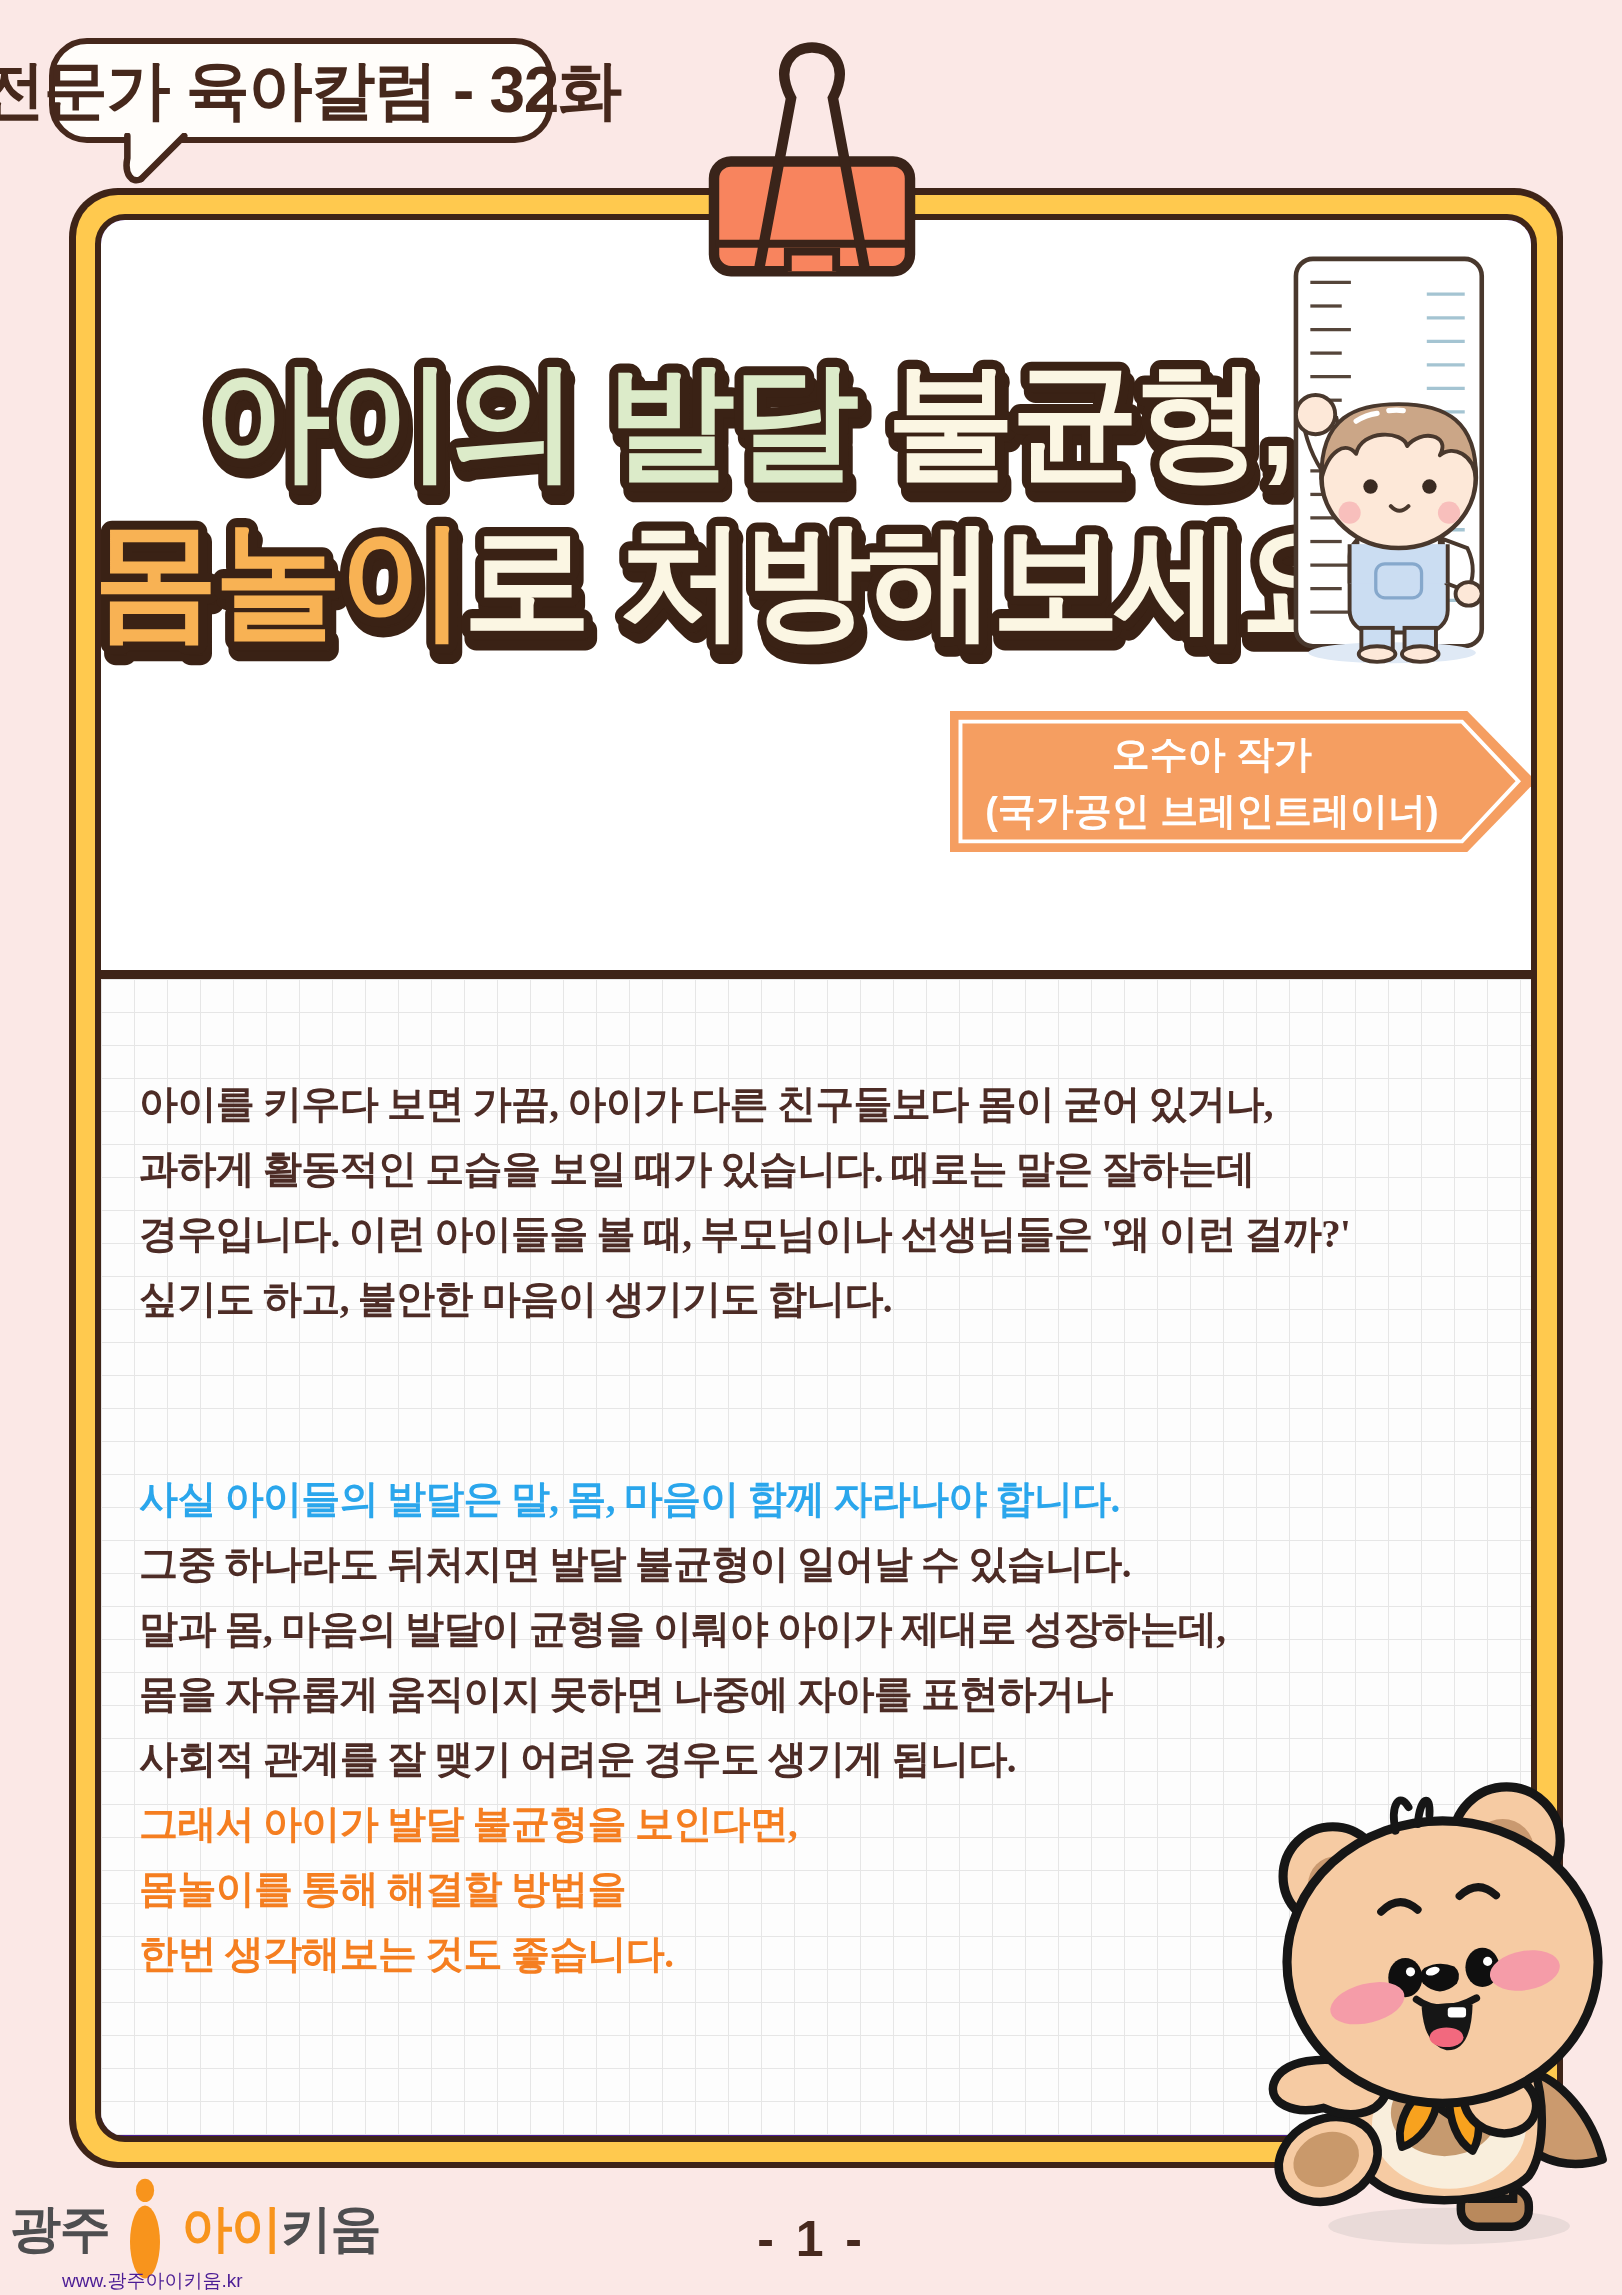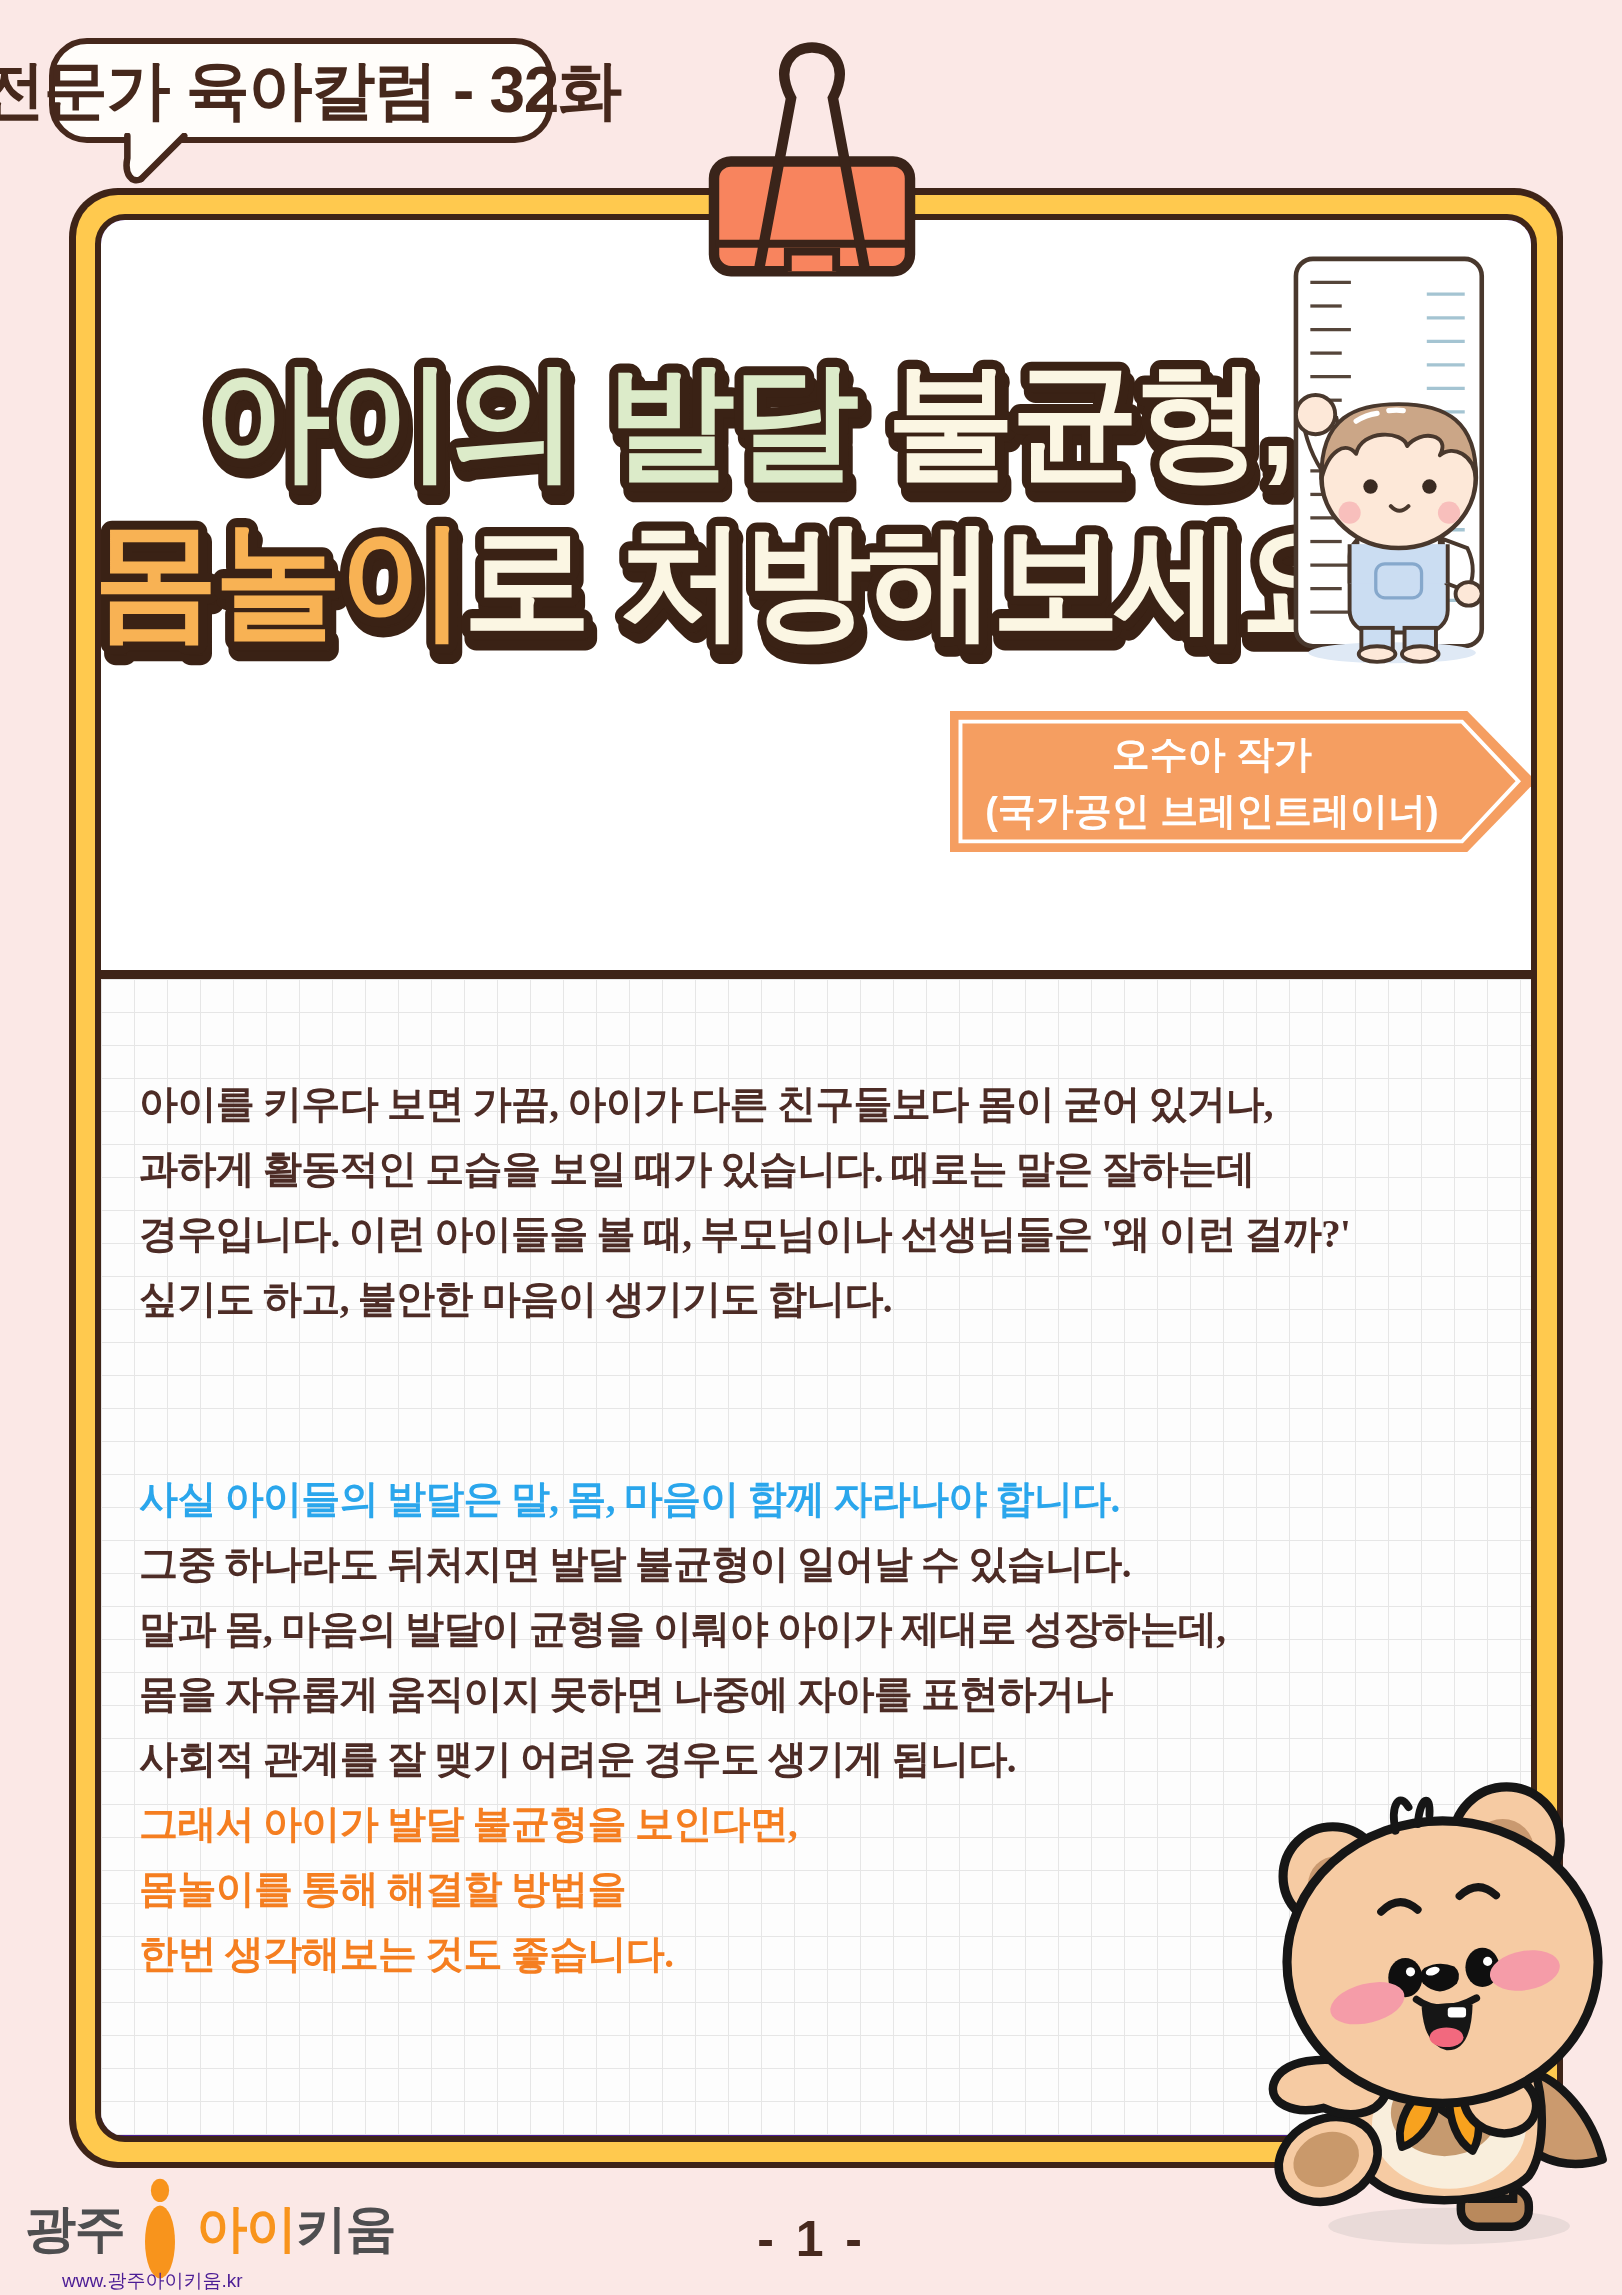--- a/index.html
+++ b/index.html
@@ -48,21 +48,21 @@
   .child-svg{position:absolute;left:1157px;top:36px;}
   
   .para{position:absolute;left:38px;right:19.6px;}
   .para p{margin:0;height:65px;line-height:65px;font-size:39px;font-weight:600;
           color:#4D2C26;letter-spacing:-0.7px;white-space:nowrap;}
   .para.p1{top:92px;}
   .para.p2{top:487px;}
   .em-blue{color:#2AA6EC !important;}
   .em-orange{color:#F57E20 !important;}
   
-  .logo{position:absolute;left:25px;top:2174px;height:111px;display:flex;align-items:center;gap:19px;z-index:3;}
+  .logo{position:absolute;left:10px;top:2174px;height:111px;display:flex;align-items:center;gap:19px;z-index:3;}
   .logo-text{font-size:51px;font-weight:700;letter-spacing:-1.3px;}
   .logo-dark{color:#4E4E50;}
   .logo-orange{color:#F8941C;}
   .logo-url{position:absolute;left:62px;top:2268px;font-size:19px;color:#4c1d95;z-index:3;}
   .page-number{position:absolute;left:0;width:100%;top:2210px;text-align:center;
                font-size:50px;font-weight:700;color:#47291E;letter-spacing:3.9px;z-index:2;}
   .mascot{position:absolute;left:1253px;top:1777px;z-index:8;}
 </style>
 </head>
 <body>

